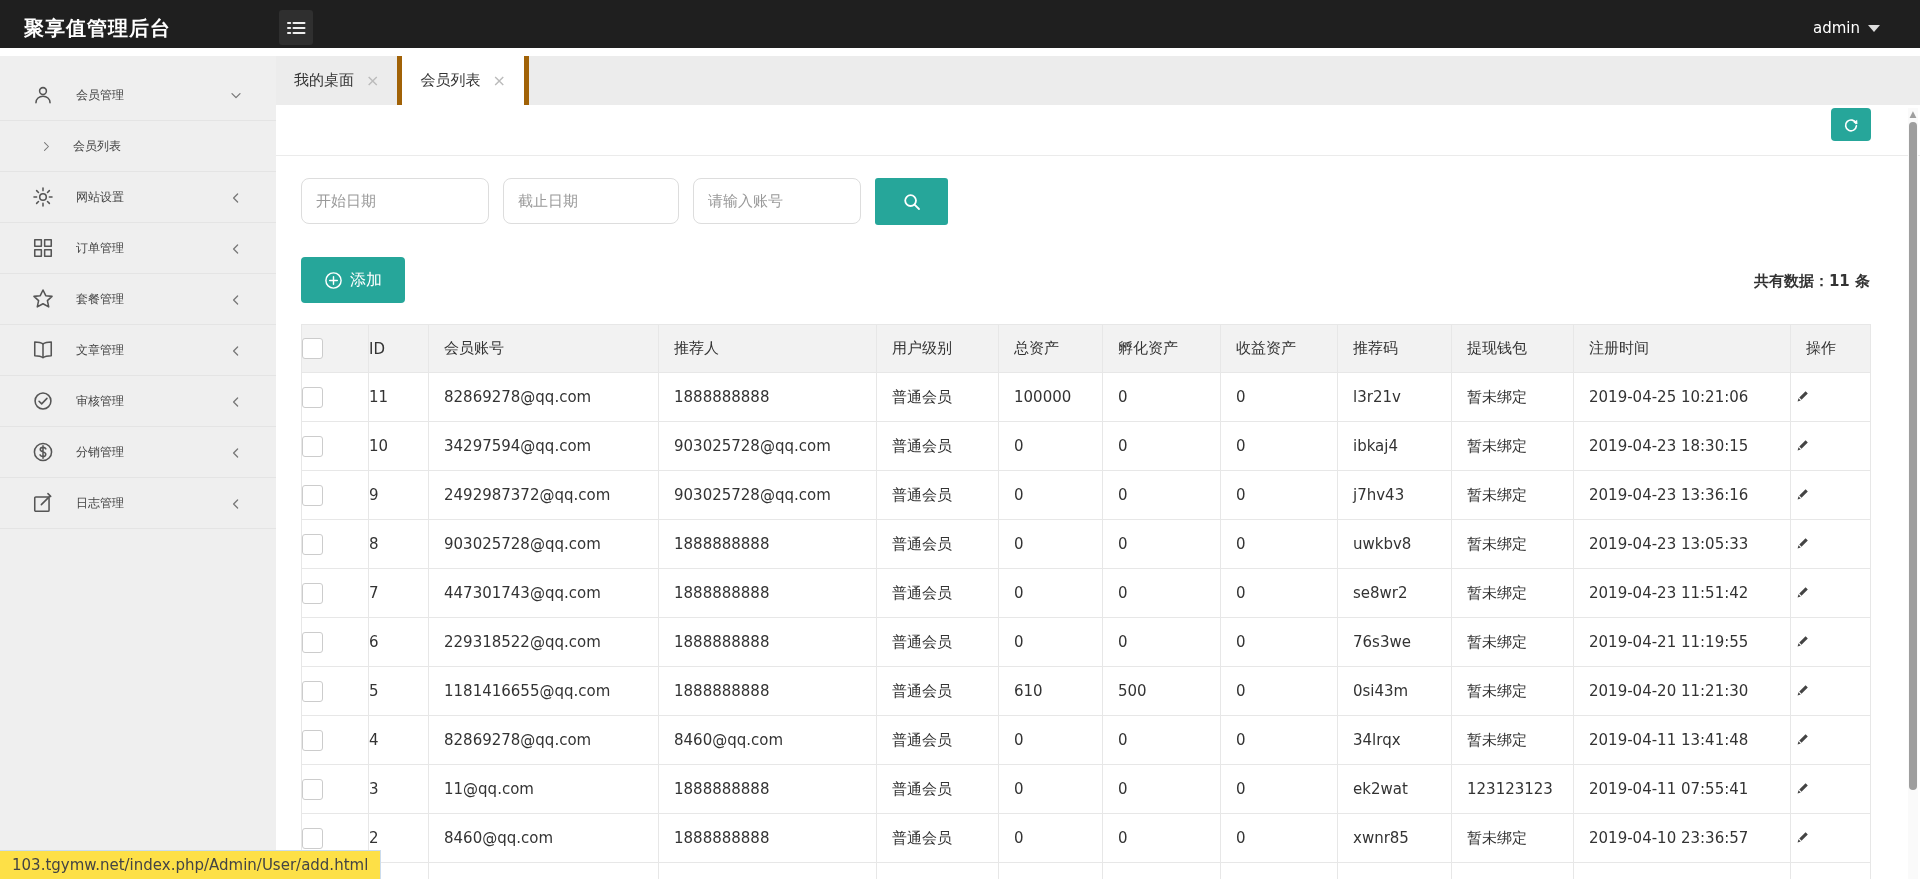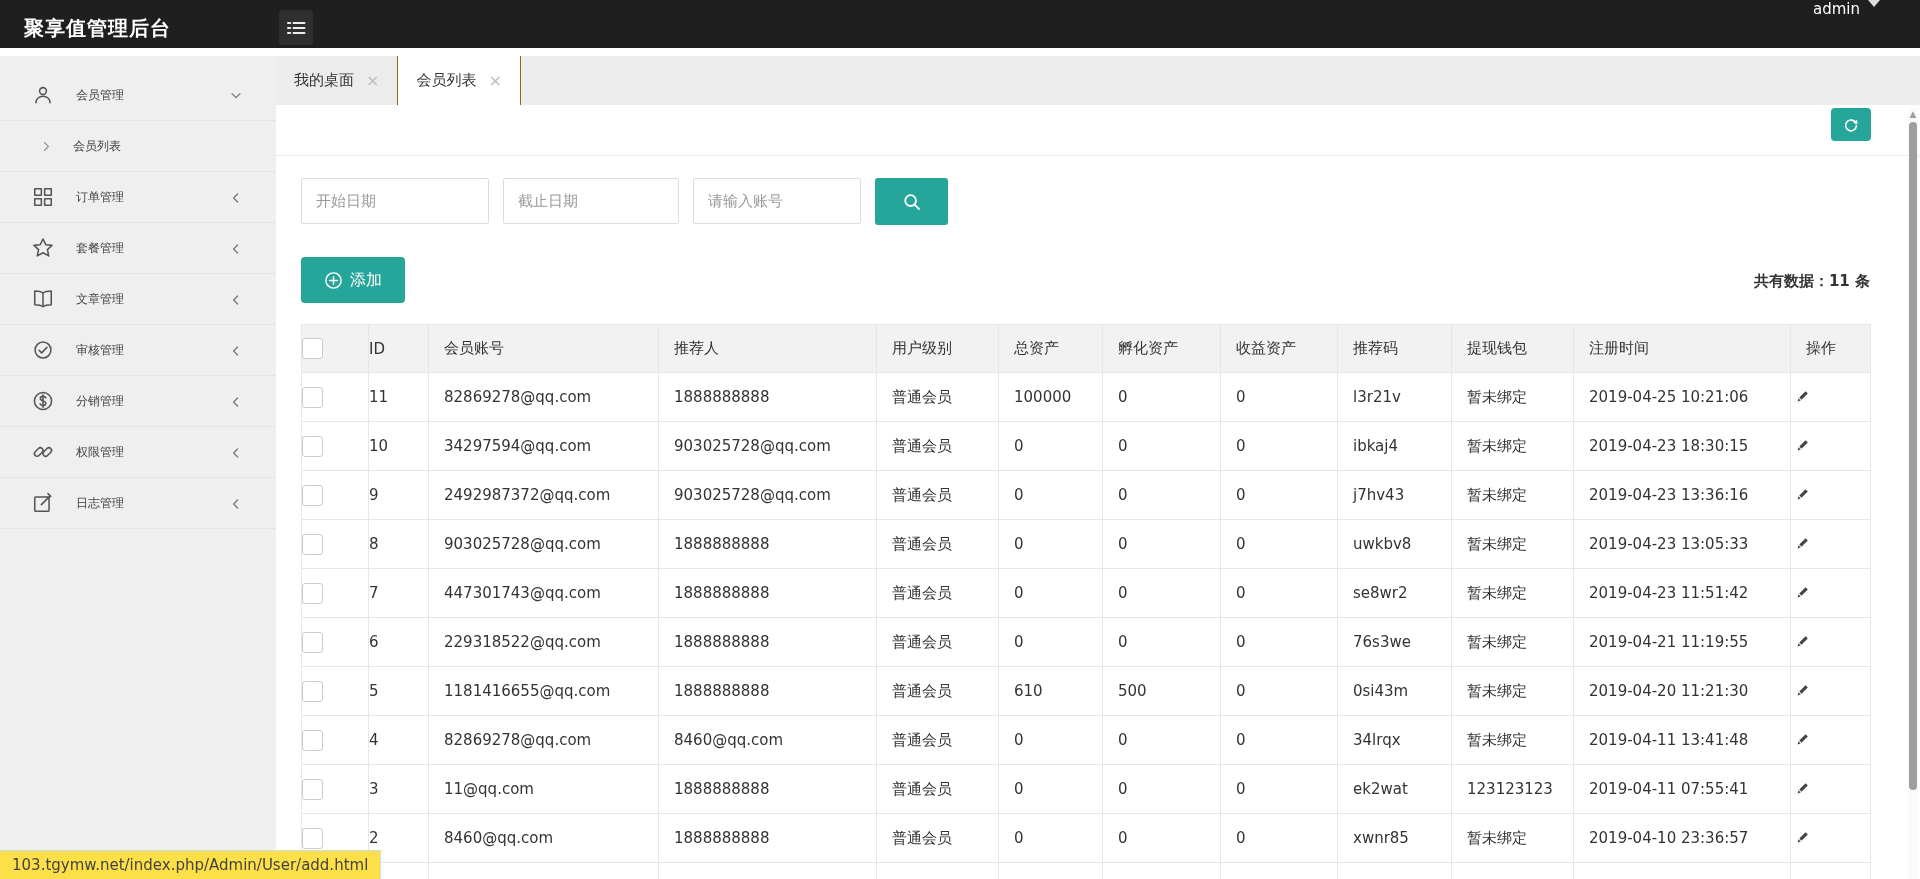--- a/index.html
+++ b/index.html
@@ -4,49 +4,49 @@
 <style>
   * { margin:0; padding:0; box-sizing:border-box; }
   html,body { width:1920px; height:879px; overflow:hidden; background:#fff;
               font-family:"DejaVu Sans","Liberation Sans",sans-serif; }
 
   
   .topbar { position:absolute; top:0; left:0; width:1920px; height:48px; background:#1f1f1f; z-index:30; }
   .app-title { position:absolute; left:24px; top:0; line-height:56px; color:#fff; font-size:20px; font-weight:bold; letter-spacing:1px; }
   .menu-toggle { position:absolute; left:279px; top:10px; width:34px; height:35px; background:#2f2f2f; border-radius:3px;
                  display:flex; align-items:center; justify-content:center; cursor:pointer; }
-  .user-box { position:absolute; right:40px; top:0; height:56px; display:flex; align-items:flex-start; gap:8px; color:#fff; font-size:15px; cursor:pointer; }
+  .user-box { position:absolute; right:40px; top:0; height:56px; display:flex; align-items:center; gap:8px; color:#fff; font-size:15px; cursor:pointer; }
   .caret-down { width:0; height:0; border-left:6px solid transparent; border-right:6px solid transparent; border-top:7px solid #ddd; }
 
   
   .sidebar { position:absolute; top:56px; left:0; width:276px; height:823px; background:#efefef; padding-top:14px; }
   .side-item { position:relative; height:51px; display:flex; align-items:center; border-bottom:1px solid #e4e4e4;
                color:#444; font-size:12px; cursor:pointer; }
   .side-item .ico { width:22px; height:22px; margin-left:32px; margin-right:22px; flex:0 0 22px; }
   .side-item .chev { position:absolute; right:32px; top:18px; }
   .side-sub { padding-left:0; }
   .side-sub .sub-arrow { margin-left:40px; margin-right:20px; }
   svg.line { stroke:#555; fill:none; stroke-width:1.4; stroke-linecap:round; stroke-linejoin:round; }
   svg.chevsvg { stroke:#777; fill:none; stroke-width:1.6; stroke-linecap:round; stroke-linejoin:round; }
 
   
   .tabbar { position:absolute; top:56px; left:276px; width:1644px; height:49px; background:#ececec; display:flex; }
   .tab { height:49px; display:flex; align-items:center; gap:12px; padding:0 18px; font-size:15px; color:#333;
-         border-right:1px solid #a16207; cursor:pointer; }
+         border-right:5px solid #a16207; cursor:pointer; }
   .tab.active { background:#fff; }
   .tab .close { color:#bbb; font-size:16px; cursor:pointer; }
 
   
   .content { position:absolute; top:105px; left:276px; width:1644px; height:774px; background:#fff; overflow:hidden; }
   .refresh-btn { position:absolute; top:3px; right:49px; width:40px; height:33px; background:#26a69a; border:none;
                  border-radius:4px; display:flex; align-items:center; justify-content:center; cursor:pointer; }
   .top-divider { position:absolute; top:50px; left:0; width:1644px; border-bottom:1px solid #ebebeb; }
 
   .filters { position:absolute; top:73px; left:25px; display:flex; gap:14px; }
-  .filters input { height:46px; border:1px solid #ddd; border-radius:2px; padding:0 14px; font-size:15px; color:#333;
+  .filters input { height:46px; border:1px solid #ddd; border-radius:8px; padding:0 14px; font-size:15px; color:#333;
                    font-family:inherit; outline:none; }
   .filters input::placeholder { color:#999; }
   .f-start { width:188px; } .f-end { width:176px; } .f-account { width:168px; }
   .search-btn { width:73px; height:47px; background:#26a69a; border:none; border-radius:3px; cursor:pointer;
                 display:flex; align-items:center; justify-content:center; }
 
   .add-btn { position:absolute; top:152px; left:25px; width:104px; height:46px; background:#26a69a; color:#fff; border:none;
              border-radius:4px; font-size:16px; font-family:inherit; display:flex; align-items:center; justify-content:center;
              gap:7px; cursor:pointer; }
   .total-info { position:absolute; top:167px; right:50px; font-size:15px; color:#333;font-weight:bold; }
@@ -103,20 +103,30 @@
   </div>
 
   <div class="side-item side-sub">
     <svg class="sub-arrow chevsvg" width="13" height="13" viewBox="0 0 20 20">
         <polyline points="7,4 13,10 7,16"></polyline>
       </svg>
     <span>会员列表</span>
   </div>
 
 
+  <div class="side-item">
+    <svg class="ico line" viewBox="0 0 20 20">
+      <circle cx="10" cy="10" r="3"></circle>
+      <path d="M10 1.8v2.4 M10 15.8v2.4 M1.8 10h2.4 M15.8 10h2.4 M4.2 4.2l1.7 1.7 M14.1 14.1l1.7 1.7 M15.8 4.2l-1.7 1.7 M5.9 14.1l-1.7 1.7"></path>
+    </svg>
+    <span>网站设置</span>
+    <svg class="chev chevsvg" width="16" height="16" viewBox="0 0 20 20">
+        <polyline points="12,5 7,10 12,15"></polyline>
+      </svg>
+  </div>
 
   <div class="side-item">
     <svg class="ico line" viewBox="0 0 20 20">
       <rect x="2.5" y="2.5" width="6" height="6"></rect>
         <rect x="11.5" y="2.5" width="6" height="6"></rect>
       <rect x="2.5" y="11.5" width="6" height="6"></rect>
         <rect x="11.5" y="11.5" width="6" height="6"></rect>
     </svg>
     <span>订单管理</span>
     <svg class="chev chevsvg" width="16" height="16" viewBox="0 0 20 20">
@@ -160,30 +170,20 @@
     <svg class="ico line" viewBox="0 0 20 20">
       <circle cx="10" cy="10" r="7.8"></circle>
       <path d="M12.6 7.2c-.5-1-1.5-1.4-2.6-1.4-1.4 0-2.5.8-2.5 2 0 2.6 5 1.6 5 4.2 0 1.3-1.1 2.1-2.5 2.1-1.2 0-2.2-.5-2.7-1.5 M10 4.4v11.2"></path>
     </svg>
     <span>分销管理</span>
     <svg class="chev chevsvg" width="16" height="16" viewBox="0 0 20 20">
         <polyline points="12,5 7,10 12,15"></polyline>
       </svg>
   </div>
 
-  <div class="side-item">
-    <svg class="ico line" viewBox="0 0 20 20">
-      <rect x="1.6" y="7.6" width="9" height="4.8" rx="2.4" transform="rotate(-45 6.1 10)"></rect>
-      <rect x="9.4" y="7.6" width="9" height="4.8" rx="2.4" transform="rotate(-45 13.9 10)"></rect>
-    </svg>
-    <span>权限管理</span>
-    <svg class="chev chevsvg" width="16" height="16" viewBox="0 0 20 20">
-        <polyline points="12,5 7,10 12,15"></polyline>
-      </svg>
-  </div>
 
   <div class="side-item">
     <svg class="ico line" viewBox="0 0 20 20">
       <rect x="2.5" y="4.5" width="13" height="13" rx="1"></rect>
       <path d="M8.5 11.5l8-8 M14.5 1.5l2.5 2.5"></path>
     </svg>
     <span>日志管理</span>
     <svg class="chev chevsvg" width="16" height="16" viewBox="0 0 20 20">
         <polyline points="12,5 7,10 12,15"></polyline>
       </svg>

